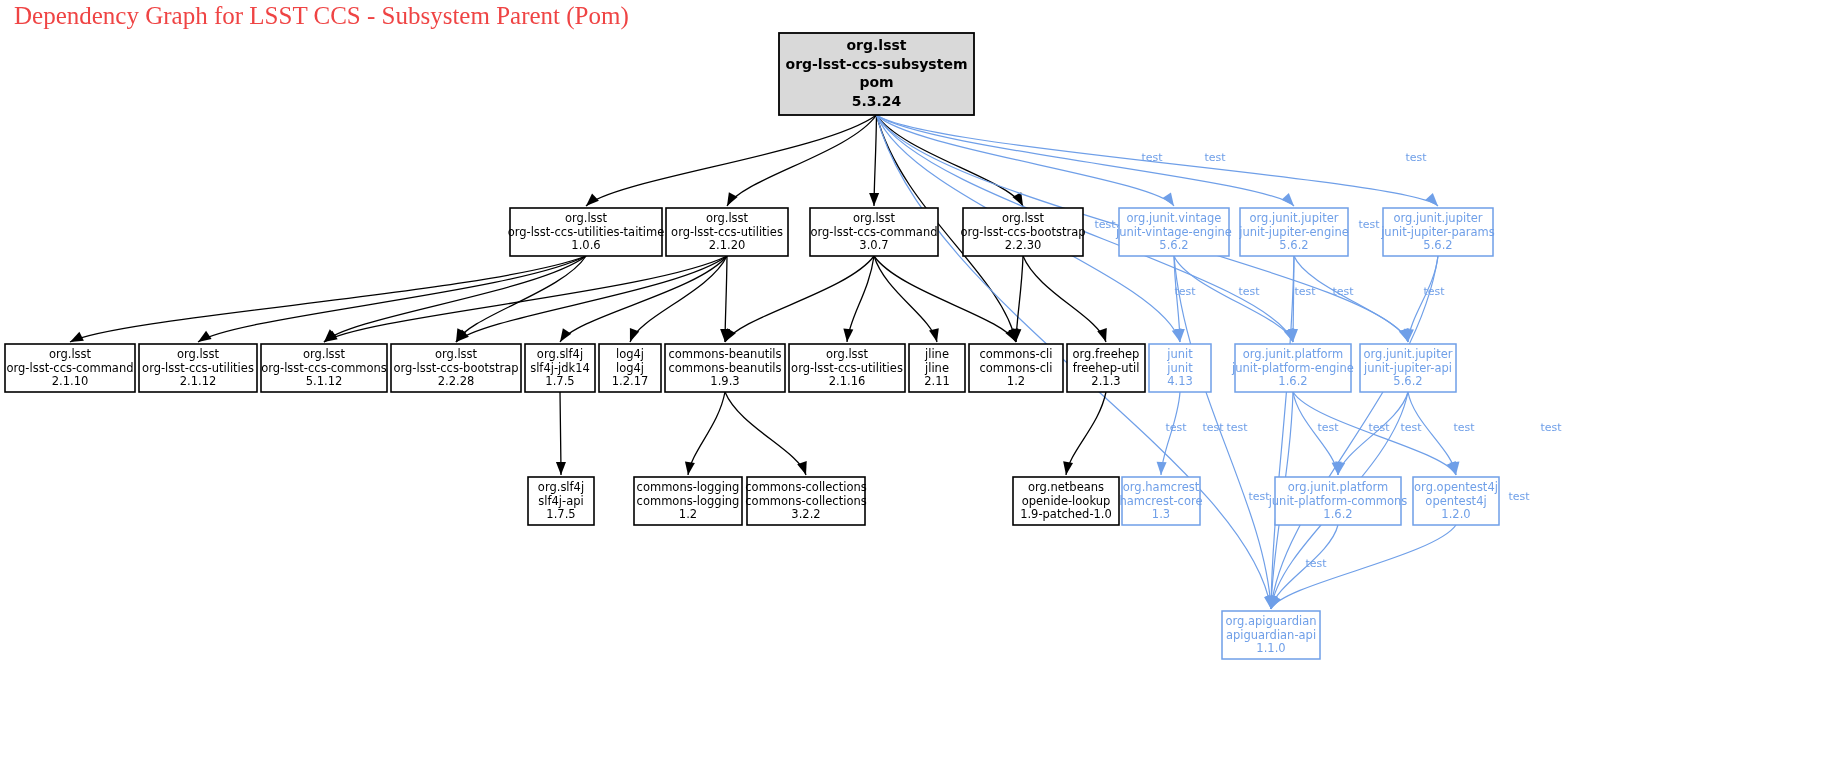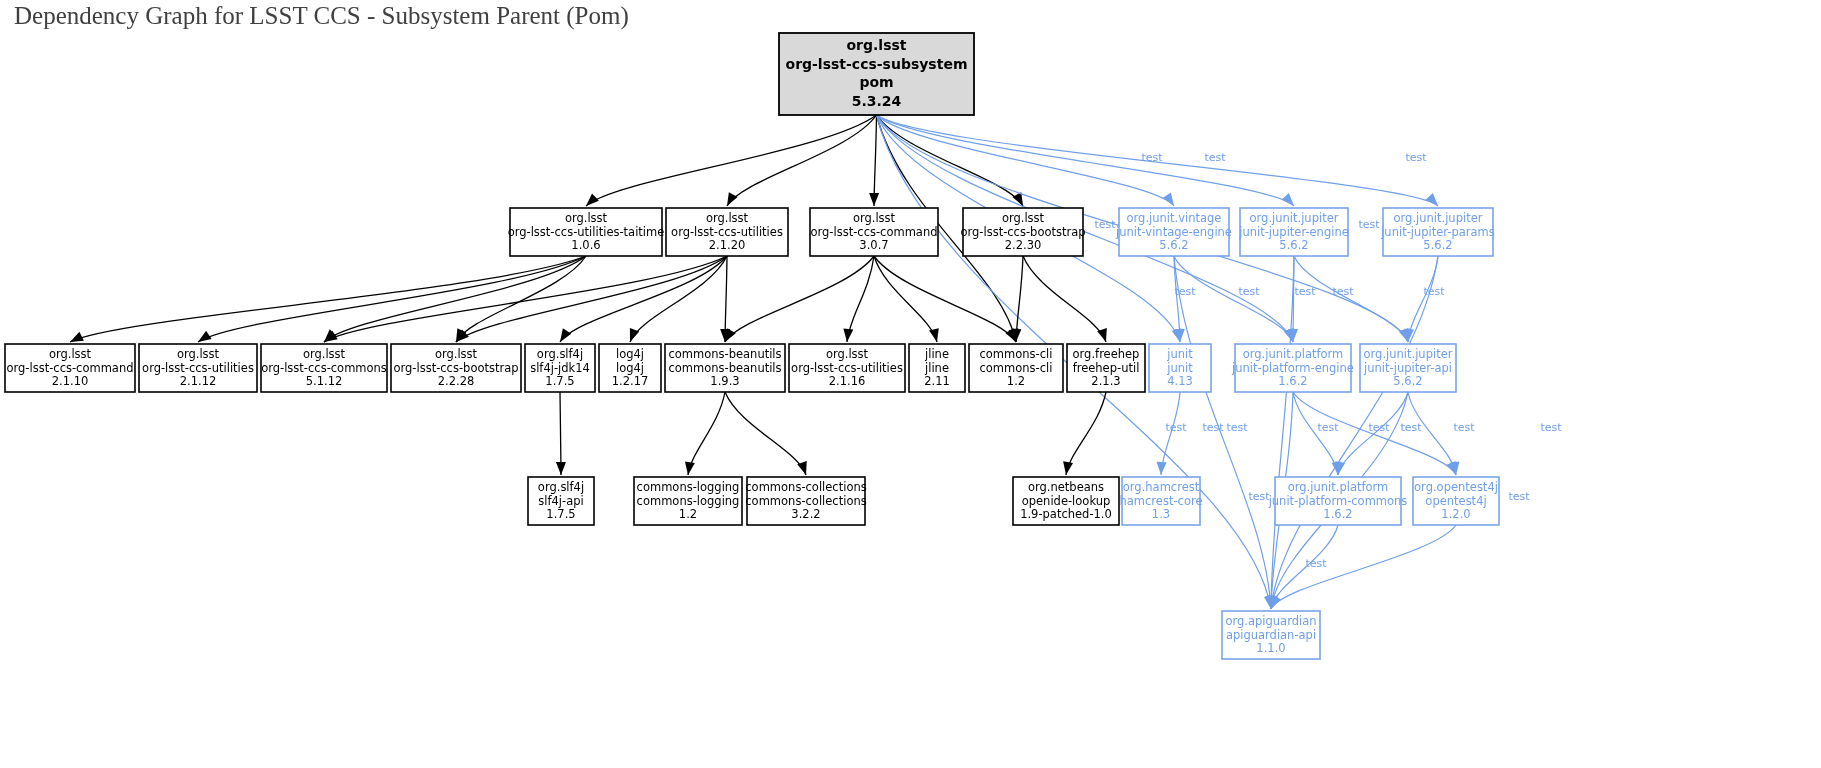--- a/index.html
+++ b/index.html
@@ -1,21 +1,21 @@
 <!DOCTYPE html>
 <html><head>
 <meta charset="utf-8">
 <style>
   html,body{margin:0;padding:0;background:#ffffff;}
   body{width:1821px;height:768px;overflow:hidden;font-family:"DejaVu Sans",sans-serif;}
   #stage{position:relative;width:1821px;height:768px;background:#fff;}
   #title{
     position:absolute;left:14px;top:2px;
     font-family:"Liberation Serif","DejaVu Serif",serif;
-    font-size:25px;color:#404040;white-space:nowrap;letter-spacing:0px;
+    font-size:25px;color:#ef4444;white-space:nowrap;letter-spacing:0px;
   }
   svg#graph{position:absolute;left:0;top:0;width:1821px;height:768px;}
   .node-box{fill:#ffffff;stroke:#000000;stroke-width:1.6;}
   .node-box.root{fill:#d9d9d9;stroke:#000000;stroke-width:1.8;}
   .node-box.test{fill:#ffffff;stroke:#6f9fe8;stroke-width:1.5;}
   .node-text{font-family:"DejaVu Sans",sans-serif;font-size:11.5px;fill:#000000;text-anchor:middle;}
   .node-text.root-text{font-size:14px;font-weight:bold;}
   .node-text.test-text{fill:#6f9fe8;}
   .edge{fill:none;stroke:#000000;stroke-width:1.3;}
   .edge.test-edge{stroke:#6f9fe8;stroke-width:1.2;}

